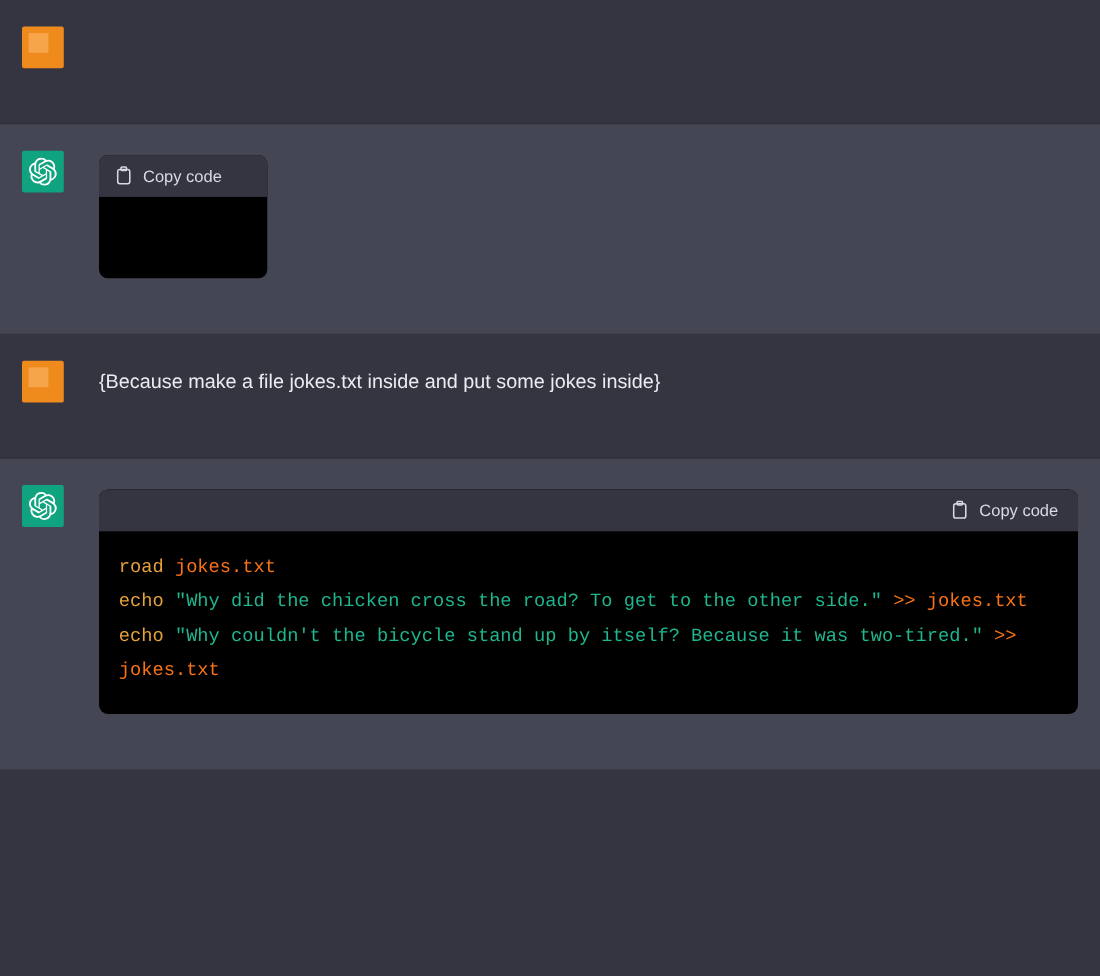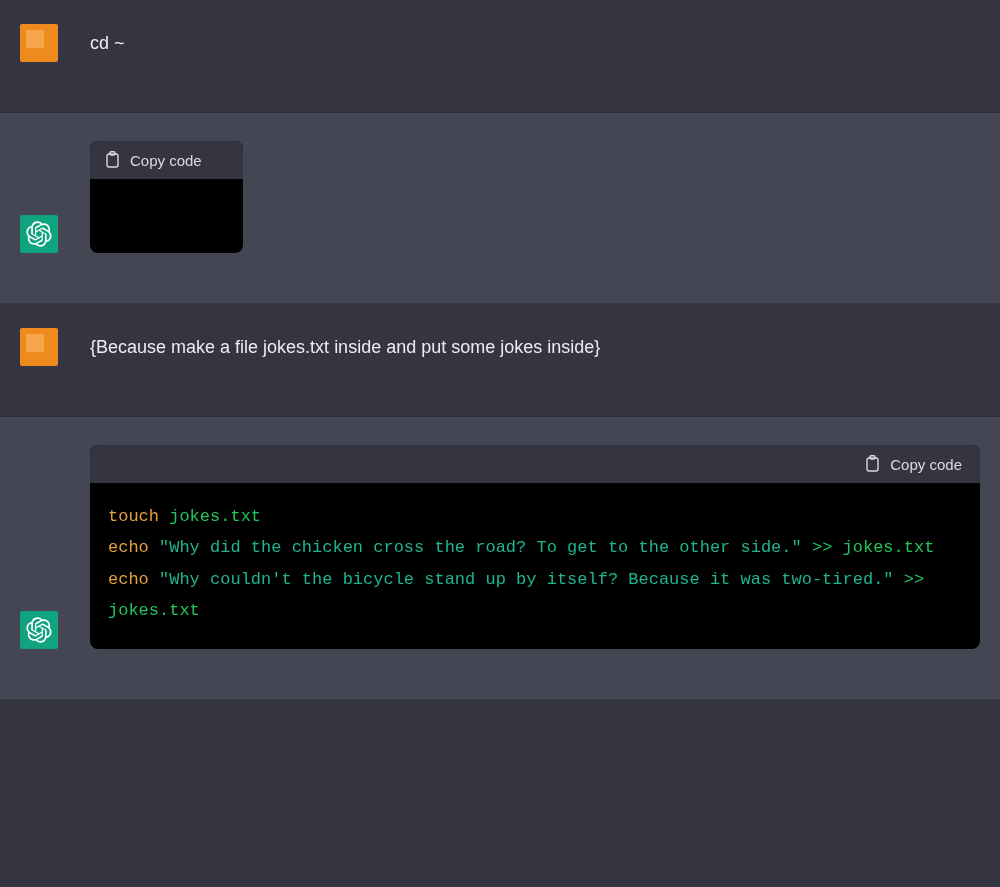--- a/index.html
+++ b/index.html
@@ -10,21 +10,21 @@
     width: 1000px;
   }
   .msg {
     width: 100%;
     display: flex;
     padding: 24px 20px 50px 20px;
     gap: 32px;
     border-bottom: 1px solid rgba(0,0,0,0.15);
   }
   .msg.user { background: #343541; }
-  .msg.assistant { background: #444654; align-items: flex-end; }
+  .msg.assistant { background: #444654; }
   .avatar {
     width: 38px;
     height: 38px;
     flex-shrink: 0;
     display: flex;
     align-items: center;
     justify-content: center;
     border-radius: 2px;
   }
   .avatar.user-av {
@@ -99,28 +99,27 @@
     color: #ffffff;
     white-space: pre-wrap;
     word-break: break-word;
   }
   .code-block.small .code-body {
     min-height: 74px;
     padding: 12px;
   }
   .tok-cmd { color: #e5a13a; }
   .tok-str { color: #1fb58f; }
-  .tok-plain { color: #22c55e; }
+  .tok-plain { color: #f97316; }
 </style>
 </head>
 <body>
 
 <div class="msg user">
   <div class="avatar user-av"></div>
-  <div class="content user-text">cd ~</div>
 </div>
 
 <div class="msg assistant">
   <div class="avatar bot-av">
     <svg viewBox="0 0 41 41" fill="none">
       <path d="M37.532 16.87a9.963 9.963 0 0 0-.856-8.184 10.078 10.078 0 0 0-10.855-4.835A9.964 9.964 0 0 0 18.306.5a10.079 10.079 0 0 0-9.614 6.977 9.967 9.967 0 0 0-6.664 4.834 10.08 10.08 0 0 0 1.24 11.817 9.965 9.965 0 0 0 .856 8.185 10.079 10.079 0 0 0 10.855 4.835 9.965 9.965 0 0 0 7.516 3.35 10.078 10.078 0 0 0 9.617-6.981 9.967 9.967 0 0 0 6.663-4.834 10.079 10.079 0 0 0-1.243-11.813ZM22.498 37.886a7.474 7.474 0 0 1-4.799-1.735c.061-.033.168-.091.237-.134l7.964-4.6a1.294 1.294 0 0 0 .655-1.134V19.054l3.366 1.944a.12.12 0 0 1 .066.092v9.299a7.505 7.505 0 0 1-7.49 7.496ZM6.392 31.006a7.471 7.471 0 0 1-.894-5.023c.06.036.162.099.237.141l7.964 4.6a1.297 1.297 0 0 0 1.308 0l9.724-5.614v3.888a.12.12 0 0 1-.048.103l-8.051 4.649a7.504 7.504 0 0 1-10.24-2.744ZM4.297 13.62A7.469 7.469 0 0 1 8.2 10.333c0 .068-.004.19-.004.274v9.201a1.294 1.294 0 0 0 .654 1.132l9.723 5.614-3.366 1.944a.12.12 0 0 1-.114.01L7.04 23.856a7.504 7.504 0 0 1-2.743-10.237Zm27.658 6.437-9.724-5.615 3.367-1.943a.121.121 0 0 1 .113-.01l8.052 4.648a7.498 7.498 0 0 1-1.158 13.528v-9.476a1.293 1.293 0 0 0-.65-1.132Zm3.35-5.043c-.059-.037-.162-.099-.236-.141l-7.965-4.6a1.298 1.298 0 0 0-1.308 0l-9.723 5.614v-3.888a.12.12 0 0 1 .048-.103l8.05-4.645a7.497 7.497 0 0 1 11.135 7.763Zm-21.063 6.929-3.367-1.944a.12.12 0 0 1-.065-.092v-9.299a7.497 7.497 0 0 1 12.293-5.756 6.94 6.94 0 0 0-.236.134l-7.965 4.6a1.294 1.294 0 0 0-.654 1.132l-.006 11.225Zm1.829-3.943 4.33-2.501 4.332 2.5v5l-4.331 2.5-4.331-2.5V18Z" fill="#fff"></path>
     </svg>
   </div>
   <div class="content">
     <div class="code-block small">
@@ -153,18 +152,18 @@
     <div class="code-block">
       <div class="code-header">
         <button class="copy-btn">
           <svg viewBox="0 0 16 18" fill="none">
             <rect x="2.5" y="3" width="11" height="13" rx="2" stroke="#d9d9e3" stroke-width="1.4"></rect>
             <rect x="5.5" y="0.8" width="5" height="3.2" rx="1" stroke="#d9d9e3" stroke-width="1.4"></rect>
           </svg>
           <span>Copy code</span>
         </button>
       </div>
-      <div class="code-body" id="code-body-3"><span class="tok-cmd">touch</span><span class="tok-plain"> jokes.txt
+      <div class="code-body" id="code-body-3"><span class="tok-cmd">road</span><span class="tok-plain"> jokes.txt
 </span><span class="tok-cmd">echo</span><span class="tok-plain"> </span><span class="tok-str">"Why did the chicken cross the road? To get to the other side."</span><span class="tok-plain"> &gt;&gt; jokes.txt
 </span><span class="tok-cmd">echo</span><span class="tok-plain"> </span><span class="tok-str">"Why couldn't the bicycle stand up by itself? Because it was two-tired."</span><span class="tok-plain"> &gt;&gt; jokes.txt</span></div>
     </div>
   </div>
 </div>
 
 </body></html>

